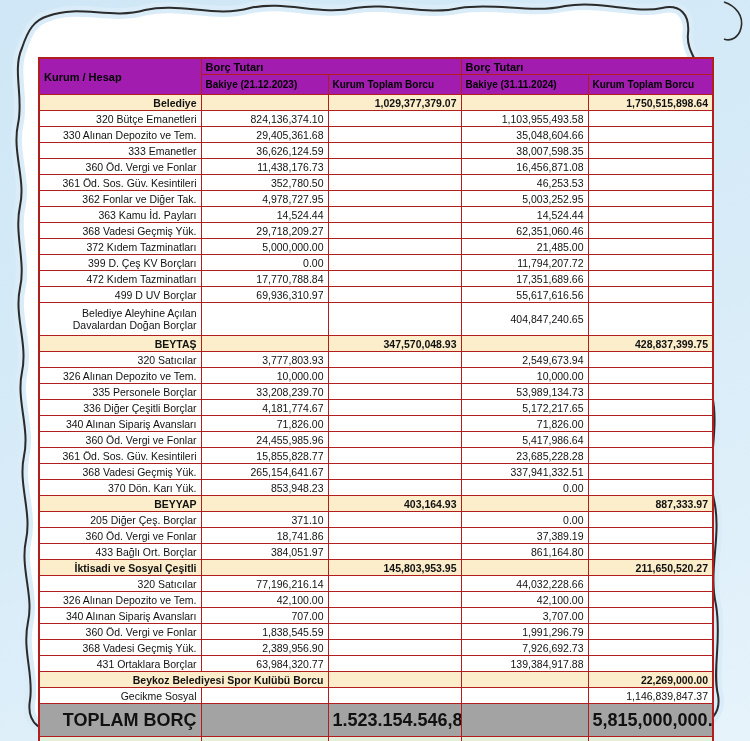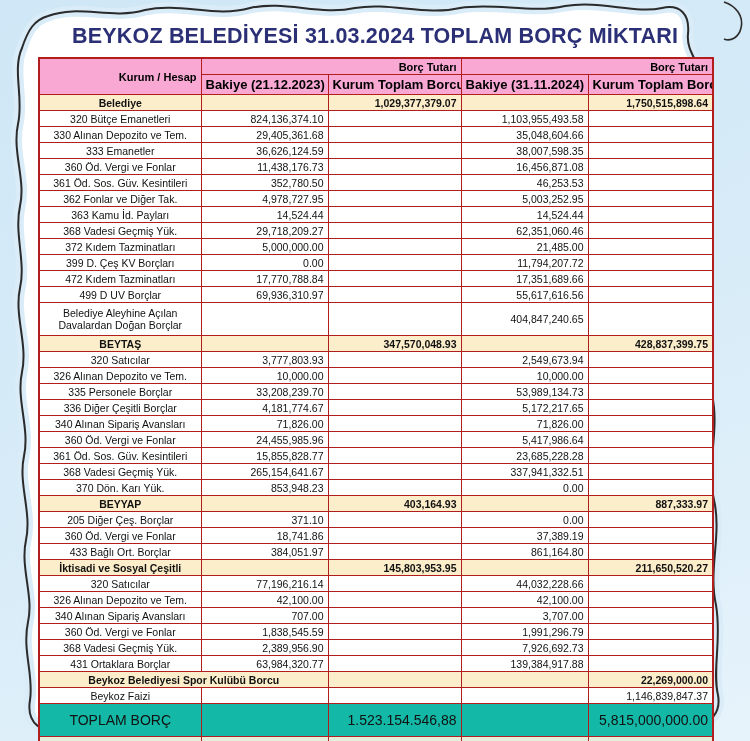--- a/index.html
+++ b/index.html
@@ -22,44 +22,43 @@
     background:#fff;
     font-size:10.5px;color:#111;
   }
   table.debt td, table.debt th{
     border:1.5px solid #b21d1d;
     padding:1px 4px;line-height:12px;
     overflow:hidden;white-space:nowrap;
   }
   table.debt{border:2.5px solid #b21d1d;}
   col.c1{width:162px}col.c2{width:127px}col.c3{width:133px}col.c4{width:127px}col.c5{width:125px}
-  thead th{background:#f9a8d4;font-weight:bold;text-align:right;color:#000;}
+  thead th{background:#a21caf;font-weight:bold;text-align:left;color:#000;}
   tr.hgroup th{height:13px;font-size:11px;}
-  tr.hsub th{height:17px;font-size:13px;margin-top:36px;}
-  td.lab{text-align:center;}
+  tr.hsub th{height:17px;font-size:10px;margin-top:36px;}
+  td.lab{text-align:right;}
   td.num{text-align:right;}
   tr.item td{height:13px;background:#fff;}
   tr.item-tall td{height:30px;white-space:normal;line-height:12px;}
   tr.section td{background:#fdeecb;font-weight:bold;height:13px;}
   tr.plain td{height:13px;background:#fff;}
-  tr.total td{background:#14b8a6;font-weight:normal;font-size:14px;height:30px;}
+  tr.total td{background:#a3a3a3;font-weight:bold;font-size:18px;height:30px;}
   tr.percap td{background:#e3efda;font-weight:bold;font-size:11px;height:26px;color:#c00000;}
 </style>
 </head>
 <body>
 
 <div class="stage">
 
   <svg class="paper" viewBox="0 0 750 741" xmlns="http://www.w3.org/2000/svg">
     <path d="M 48,16 C 80,4 110,20 145,10 C 180,2 215,18 250,8 C 285,0 320,16 355,8 C 390,2 425,16 460,8 C 495,2 530,14 565,6 C 600,0 635,14 662,8 C 680,4 690,14 688,34 C 686,52 700,62 706,88 C 712,118 700,150 708,185 C 716,220 702,255 710,290 C 718,325 704,360 712,395 C 720,430 706,465 714,500 C 722,535 708,570 716,605 C 722,640 712,670 718,695 C 721,712 712,724 692,726 C 655,730 620,716 585,727 C 550,737 515,722 480,731 C 445,739 410,724 375,733 C 340,741 305,726 270,734 C 235,740 200,726 165,733 C 130,739 95,726 65,731 C 42,734 26,724 30,700 C 34,676 22,650 28,622 C 34,596 20,568 26,540 C 32,512 18,484 24,456 C 30,428 16,400 22,372 C 28,344 14,316 20,288 C 26,262 14,234 20,206 C 26,180 12,152 18,124 C 24,98 12,70 22,48 C 28,30 34,20 48,16 Z" fill="#ffffff" stroke="#d9ecf8" stroke-width="11" stroke-linejoin="round"></path>
     <path d="M 48,16 C 80,4 110,20 145,10 C 180,2 215,18 250,8 C 285,0 320,16 355,8 C 390,2 425,16 460,8 C 495,2 530,14 565,6 C 600,0 635,14 662,8 C 680,4 690,14 688,34 C 686,52 700,62 706,88 C 712,118 700,150 708,185 C 716,220 702,255 710,290 C 718,325 704,360 712,395 C 720,430 706,465 714,500 C 722,535 708,570 716,605 C 722,640 712,670 718,695 C 721,712 712,724 692,726 C 655,730 620,716 585,727 C 550,737 515,722 480,731 C 445,739 410,724 375,733 C 340,741 305,726 270,734 C 235,740 200,726 165,733 C 130,739 95,726 65,731 C 42,734 26,724 30,700 C 34,676 22,650 28,622 C 34,596 20,568 26,540 C 32,512 18,484 24,456 C 30,428 16,400 22,372 C 28,344 14,316 20,288 C 26,262 14,234 20,206 C 26,180 12,152 18,124 C 24,98 12,70 22,48 C 28,30 34,20 48,16 Z" fill="none" stroke="#2b2b2b" stroke-width="2" stroke-linejoin="round"></path>
     <path d="M 724,2 C 736,6 744,16 741,28 C 739,37 731,42 724,39" fill="none" stroke="#2b2b2b" stroke-width="1.6"></path>
   </svg>
 
-  <div class="title">BEYKOZ BELEDİYESİ 31.03.2024 TOPLAM BORÇ MİKTARI</div>
 
   <table class="debt">
     <colgroup>
       <col class="c1">
         <col class="c2">
         <col class="c3">
         <col class="c4">
         <col class="c5">
     </colgroup>
     <thead>
@@ -321,21 +320,21 @@
           <td class="num">139,384,917.88</td>
           <td class="num"></td>
         </tr>
         <tr class="section">
           <td class="lab" colspan="2">Beykoz Belediyesi Spor Kulübü Borcu</td>
           <td class="num"></td>
           <td class="num"></td>
           <td class="num">22,269,000.00</td>
         </tr>
         <tr class="plain">
-          <td class="lab">Beykoz Faizi</td>
+          <td class="lab">Gecikme Sosyal</td>
           <td class="num"></td>
           <td class="num"></td>
           <td class="num"></td>
           <td class="num">1,146,839,847.37</td>
         </tr>
         <tr class="total">
           <td class="lab">TOPLAM BORÇ</td>
           <td class="num"></td>
           <td class="num">1.523.154.546,88</td>
           <td class="num"></td>

